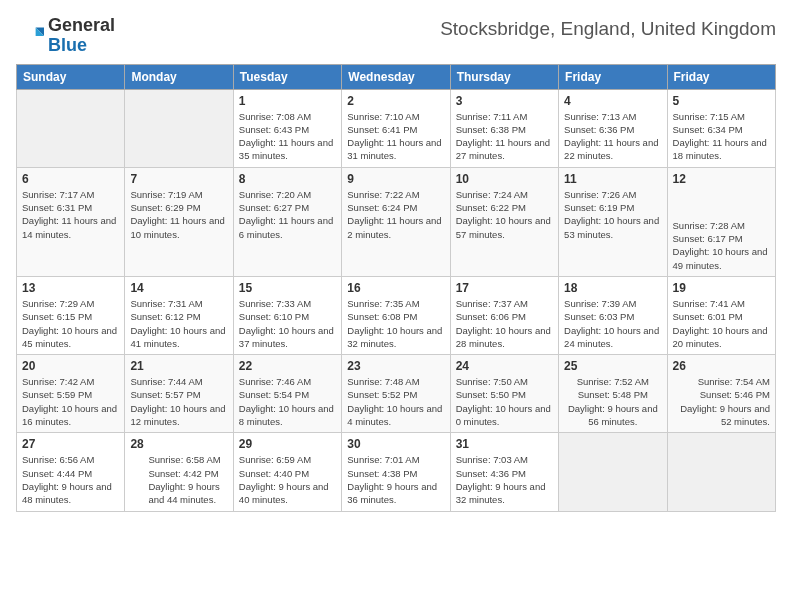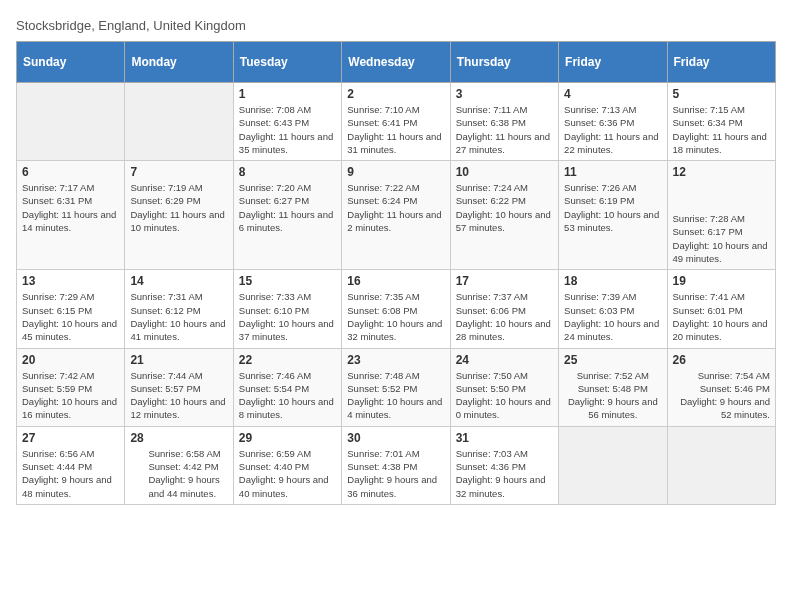--- a/index.html
+++ b/index.html
@@ -34,35 +34,35 @@
     }
     .title-block {
       text-align: right;
     }
     .month-title {
       font-size: 36px;
       font-weight: bold;
       color: #333;
     }
     .subtitle {
-      font-size: 13px;
+      font-size: 19px;
       color: #555;
       margin-top: 2px;
     }
     table {
       width: 100%;
       border-collapse: collapse;
       margin-top: 8px;
     }
     thead tr th {
       background-color: #3a7bbf;
       color: white;
       font-size: 12px;
       font-weight: bold;
-      padding: 13px 6px;
+      padding: 5px 6px;
       text-align: left;
       border: 1px solid #aaa;
     }
     tbody tr td {
       border: 1px solid #ccc;
       vertical-align: top;
       padding: 4px 5px;
       font-size: 10px;
       color: #333;
       width: 14.28%;
@@ -86,20 +86,30 @@
       color: #444;
     }
     .empty-cell {
       background: #f0f0f0;
     }
   </style>
 </head>
 <body>
 
 <div class="header">
+  <div class="logo">
+    <svg class="logo-icon" viewBox="0 0 40 40" xmlns="http://www.w3.org/2000/svg">
+      <polygon points="28,8 40,8 40,20" fill="#1a6faf"></polygon>
+      <polygon points="28,8 40,20 28,20" fill="#2a9fd6"></polygon>
+    </svg>
+    <div class="logo-text">
+      <span class="logo-general">General</span><br>
+      <span class="logo-blue">Blue</span>
+    </div>
+  </div>
   <div class="title-block">
     <div class="subtitle">Stocksbridge, England, United Kingdom</div>
   </div>
 </div>
 
 <table>
   <thead>
     <tr id="thead-row">
         <th>Sunday</th>
         <th>Monday</th>

